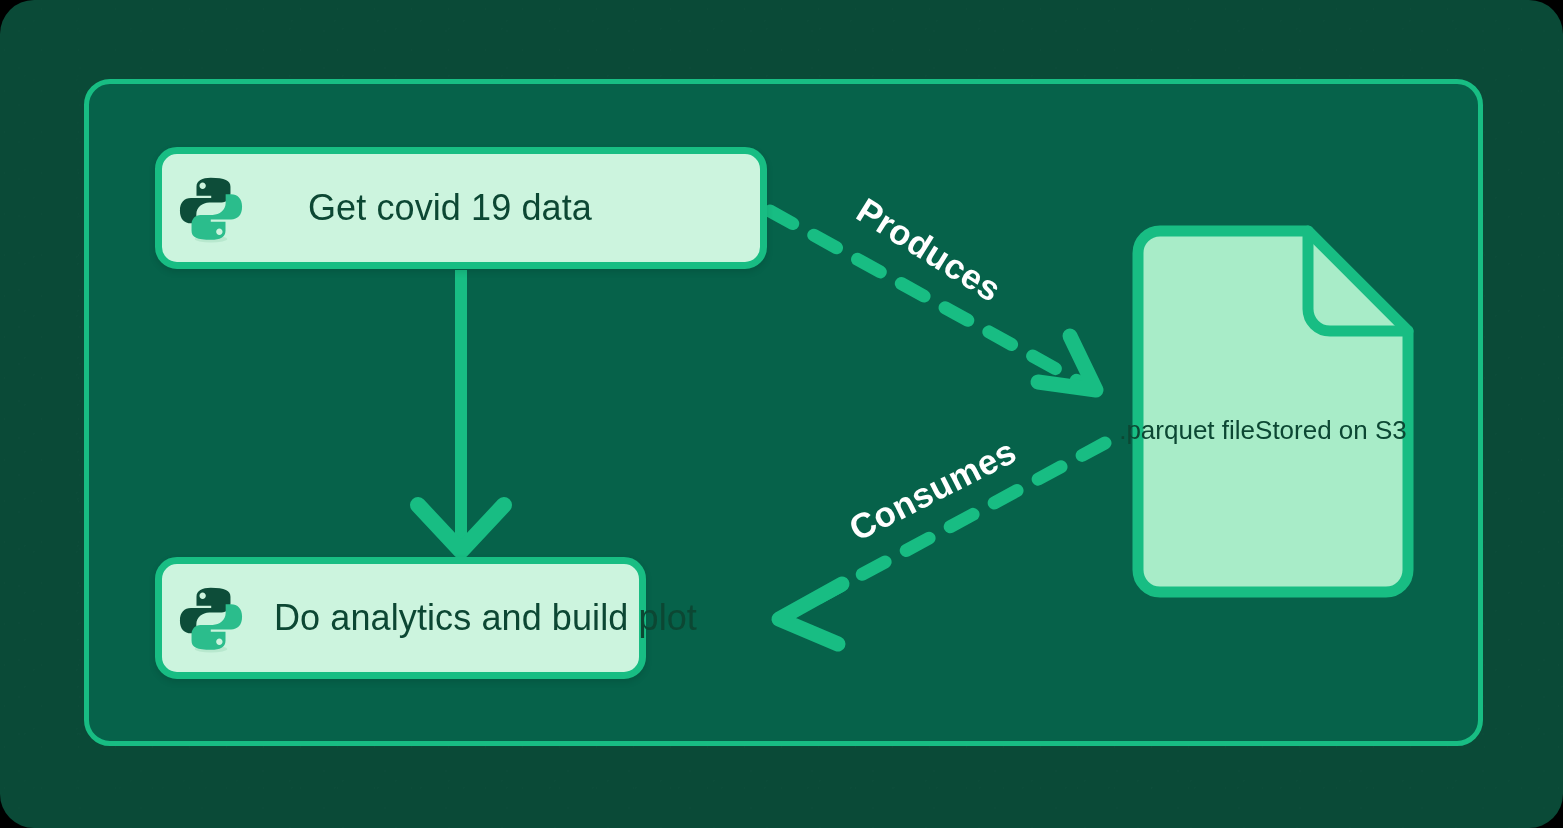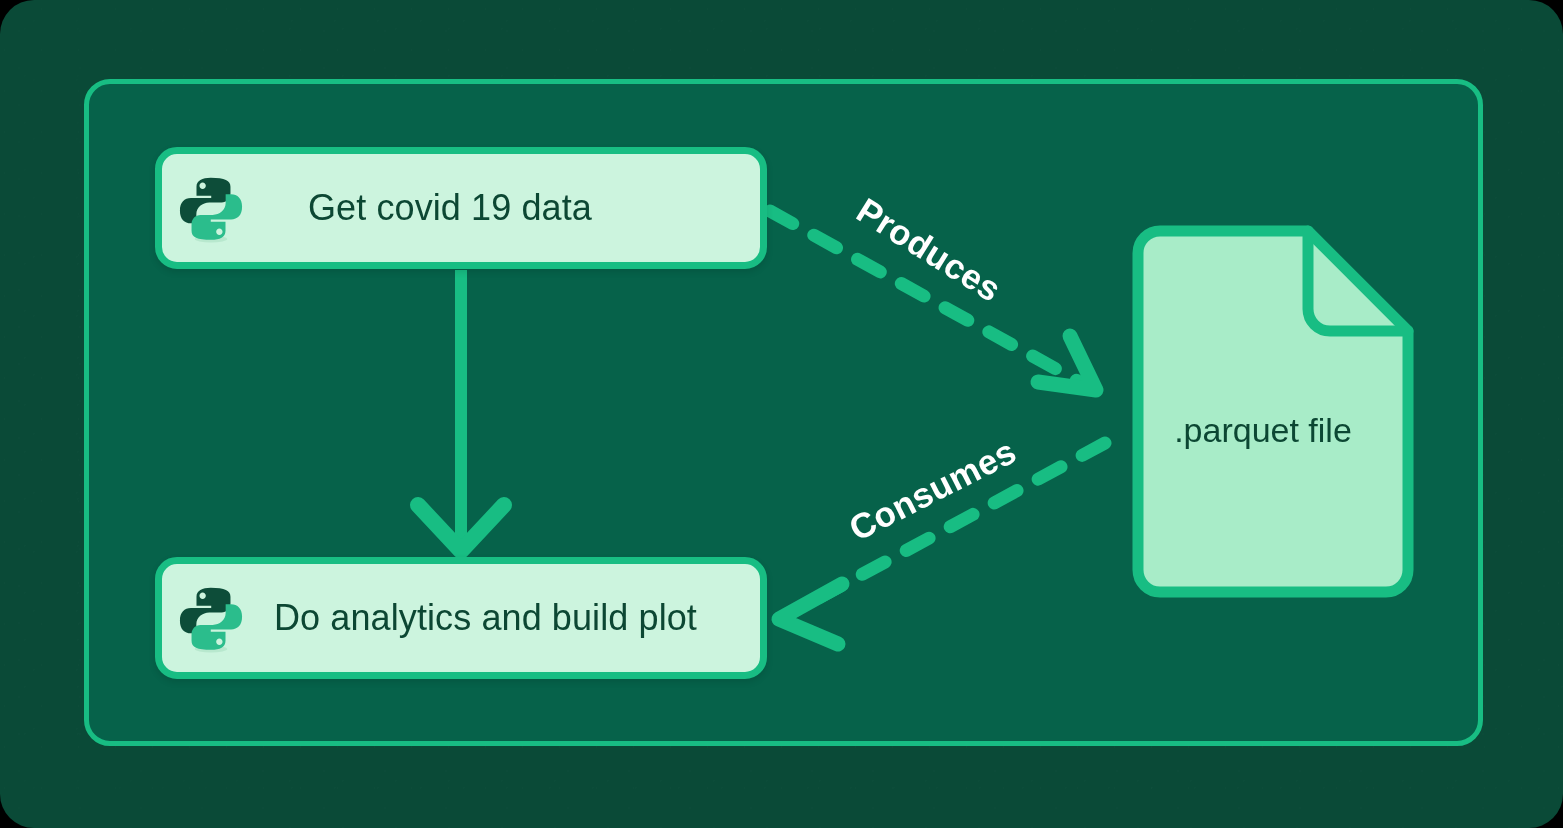--- a/index.html
+++ b/index.html
@@ -83,21 +83,21 @@
   .task-label {
     color: #0c4733;
     font-size: 36px;
     font-weight: 400;
     letter-spacing: 0.1px;
     white-space: nowrap;
   }
 
   #node-get-data  { left: 155px; top: 147px; width: 612px; height: 122px; }
   #node-get-data .task-label { margin-left: 44px; }
-  #node-analytics { left: 155px; top: 557px; width: 612px; height: 122px; }
+  #node-analytics { left: 155px; top: 557px; width: 491px; height: 122px; }
   #node-analytics .task-label { margin-left: 10px; }
 
   
   #node-file {
     position: absolute;
     left: 1112px;
     top: 225px;
     width: 302px;
     height: 373px;
   }
@@ -107,21 +107,21 @@
     left: 0;
     top: 0;
     width: 302px;
     height: 410px;
     display: flex;
     flex-direction: row;
     align-items: center;
     justify-content: center;
     text-align: center;
     color: #0c4733;
-    font-size: 34px;
+    font-size: 26px;
     line-height: 1.32;
     pointer-events: none;
   }
   #file-text span { display: block; white-space: nowrap; }
 
   
   .edge-label {
     position: absolute;
     color: #ffffff;
     font-size: 35px;
@@ -226,16 +226,17 @@
                L296,106
                L296,345
                A22,22 0 0 1 274,367
                L48,367
                A22,22 0 0 1 26,345
                Z" fill="#a8ecc8" stroke="#18bd83" stroke-width="11" stroke-linejoin="round"></path>
       <path d="M196,6 L196,84 A22,22 0 0 0 218,106 L296,106" fill="none" stroke="#18bd83" stroke-width="11" stroke-linejoin="round" stroke-linecap="round"></path>
     </svg>
     <div id="file-text">
       <span>.parquet file</span>
+      <span>Stored on S3</span>
     </div>
   </div>
 
 </div>
 
 </body></html>

